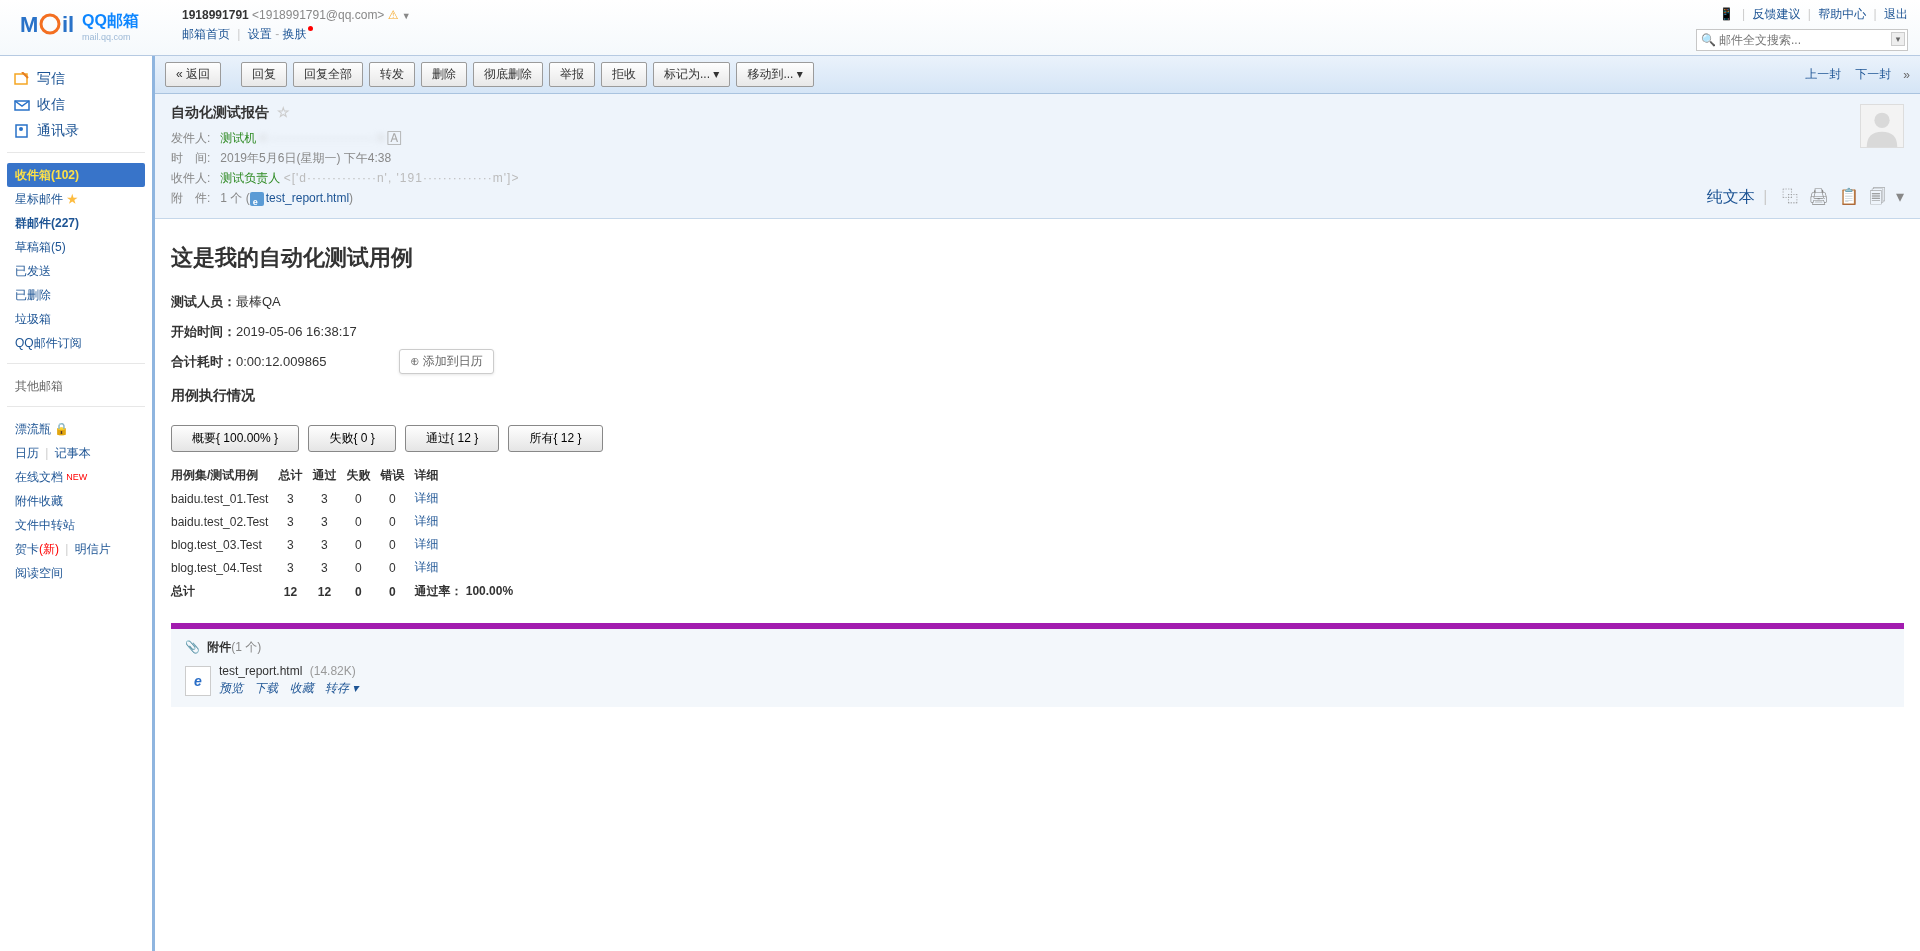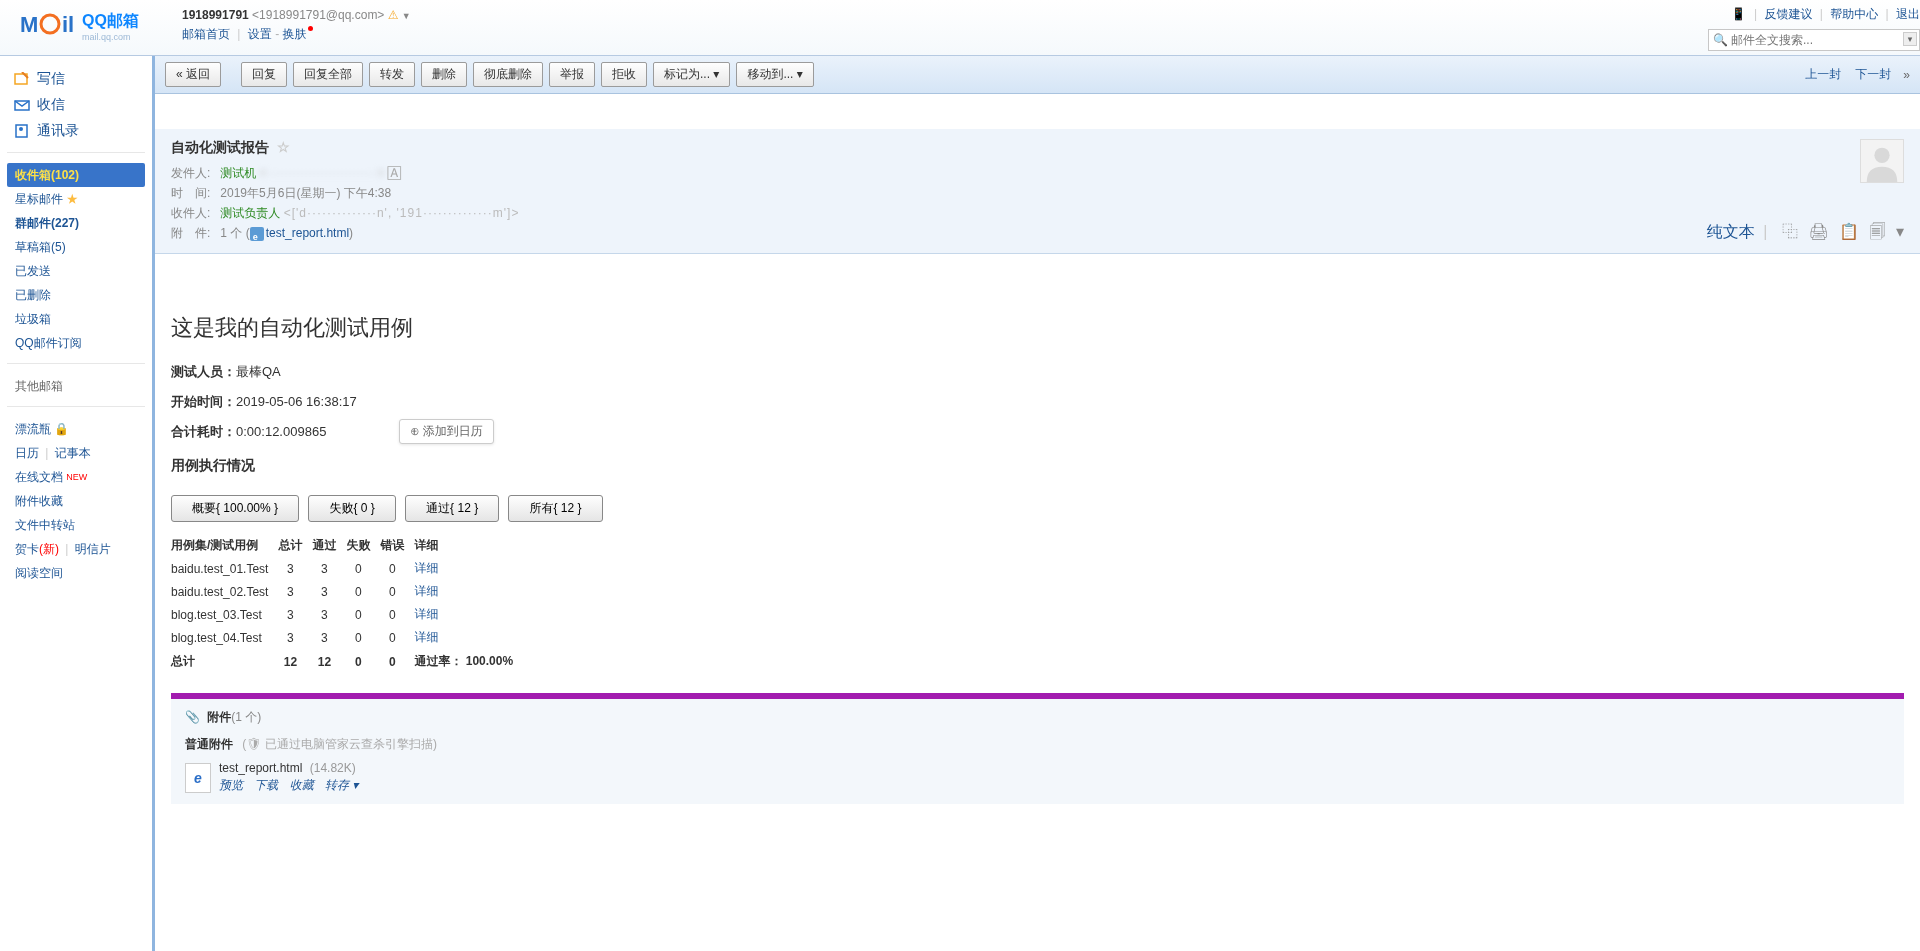--- a/index.html
+++ b/index.html
@@ -9,32 +9,32 @@
 
 .header { height: 56px; border-bottom: 1px solid #b6cae2; background: linear-gradient(#fff, #f5f9fc); position: relative; }
 .logo-area { position: absolute; left: 20px; top: 6px; display: flex; align-items: center; }
 .logo-img { width: 150px; height: 40px; }
 .account-area { position: absolute; left: 182px; top: 8px; font-size: 12px; }
 .account-name { font-weight: bold; color: #333; }
 .account-email { color: #888; }
 .account-links { margin-top: 4px; color: #b0b0b0; }
 .account-links a { color: #1d5494; }
 .account-links .red-dot::after { content: ""; display: inline-block; width: 5px; height: 5px; background: #f00; border-radius: 50%; vertical-align: top; margin-left: 1px; }
-.header-right { position: absolute; right: 0; top: 6px; text-align: right; color: #b0b0b0; margin-left: 16px; }
+.header-right { position: absolute; right: 12px; top: 6px; text-align: right; color: #b0b0b0; margin-left: 16px; }
 .header-right a { color: #1d5494; }
 .search-box { margin-top: 6px; }
 .search-input { width: 212px; height: 22px; border: 1px solid #c7c7c7; padding: 0 20px 0 22px; font-size: 12px; background: #fff; }
 .search-wrap { position: relative; display: inline-block; }
 .search-icon { position: absolute; left: 5px; top: 4px; color: #999; font-size: 12px; }
 .search-drop { position: absolute; right: 3px; top: 3px; width: 14px; height: 14px; background: #eee; border: 1px solid #ccc; text-align: center; line-height: 12px; font-size: 9px; color: #666; }
 
 
 .main-wrap { display: flex; height: calc(100vh - 56px); }
 .sidebar { width: 155px; border-right: 3px solid #8fb5df; background: #fff; padding-top: 6px; }
-.content { flex: 1; background: #fff; display: flex; flex-direction: column; overflow: hidden; gap: 35px; }
+.content { flex: 1; background: #fff; display: flex; flex-direction: column; overflow: hidden; }
 
 
 .side-block { padding: 4px 0 8px 0; margin: 0 7px 6px 7px; border-bottom: 1px solid #e7e7e7; }
 .side-block:last-child { border-bottom: none; }
 .side-main-link { display: flex; align-items: center; padding: 4px 6px; font-size: 14px; color: #1d5494; font-weight: normal; }
 .side-main-link .icon { width: 18px; height: 16px; margin-right: 6px; display: inline-flex; align-items: center; justify-content: center; }
 .side-item { padding: 3px 8px; font-size: 12px; line-height: 18px; }
 .side-item a { color: #1d5494; }
 .side-item.active { background: #3874c9; border-radius: 2px; }
 .side-item.active a { color: #fde047; font-weight: bold; }
@@ -63,21 +63,21 @@
 .mail-tools { position: absolute; right: 16px; bottom: 6px; color: #888; font-size: 16px; }
 .mail-tools a { color: #1d5494; }
 .mail-tools .tool-icon { color: #888; margin-left: 6px; cursor: pointer; }
 .sep { color: #ccc; margin: 0 4px; }
 .attach-link { color: #1d5494; }
 .attach-icon { display: inline-block; width: 14px; height: 14px; background: #5b9bd5; border-radius: 2px; vertical-align: middle; margin-right: 2px; position: relative; }
 .attach-icon::after { content: "e"; color: #fff; font-size: 9px; position: absolute; left: 3px; top: 0; font-weight: bold; }
 
 
 .mail-body { padding: 24px 16px; overflow: auto; flex: 1; position: relative; }
-.mail-body h1 { font-size: 22px; font-weight: normal; margin-bottom: 20px; }
+.mail-body h1 { font-size: 22px; font-weight: bold; margin-bottom: 20px; }
 .mail-body p { font-size: 13px; margin-bottom: 12px; }
 .mail-body p strong { font-weight: bold; }
 .calendar-hint { position: absolute; left: 244px; top: 130px; background: #fff; border: 1px solid #ccc; border-radius: 3px; padding: 3px 10px; font-size: 12px; color: #666; box-shadow: 0 1px 3px rgba(0,0,0,0.1); }
 .section-title { font-size: 14px; font-weight: bold; margin: 16px 0 20px 0; }
 
 .report-btns { margin-bottom: 12px; }
 .report-btn { background: linear-gradient(#fefefe, #e5e5e5); border: 1px solid #888; border-radius: 3px; padding: 4px 20px; font-size: 12px; margin-right: 6px; cursor: pointer; }
 
 .report-table { border-collapse: collapse; font-size: 12px; }
 .report-table th, .report-table td { padding: 3px 10px 3px 0; text-align: left; }
@@ -353,24 +353,20 @@
         </tfoot>
       </table>
 
       <div class="attach-panel">
         <div>
           <span class="clip-icon">📎</span>
           <span class="title">
             <span>附件</span><span class="count">(1 个)</span>
           </span>
         </div>
-        <div style="margin-top:10px;">
-          <strong>普通附件</strong>
-          <span class="scan-info">(🛡 已通过电脑管家云查杀引擎扫描)</span>
-        </div>
         <div class="attach-file">
           <div class="file-icon">
               <span class="e">e</span>
             </div>
           <div class="file-info">
             <div>
               <span class="fname">test_report.html</span>
               <span class="fsize">(14.82K)</span>
             </div>
             <div class="actions">

